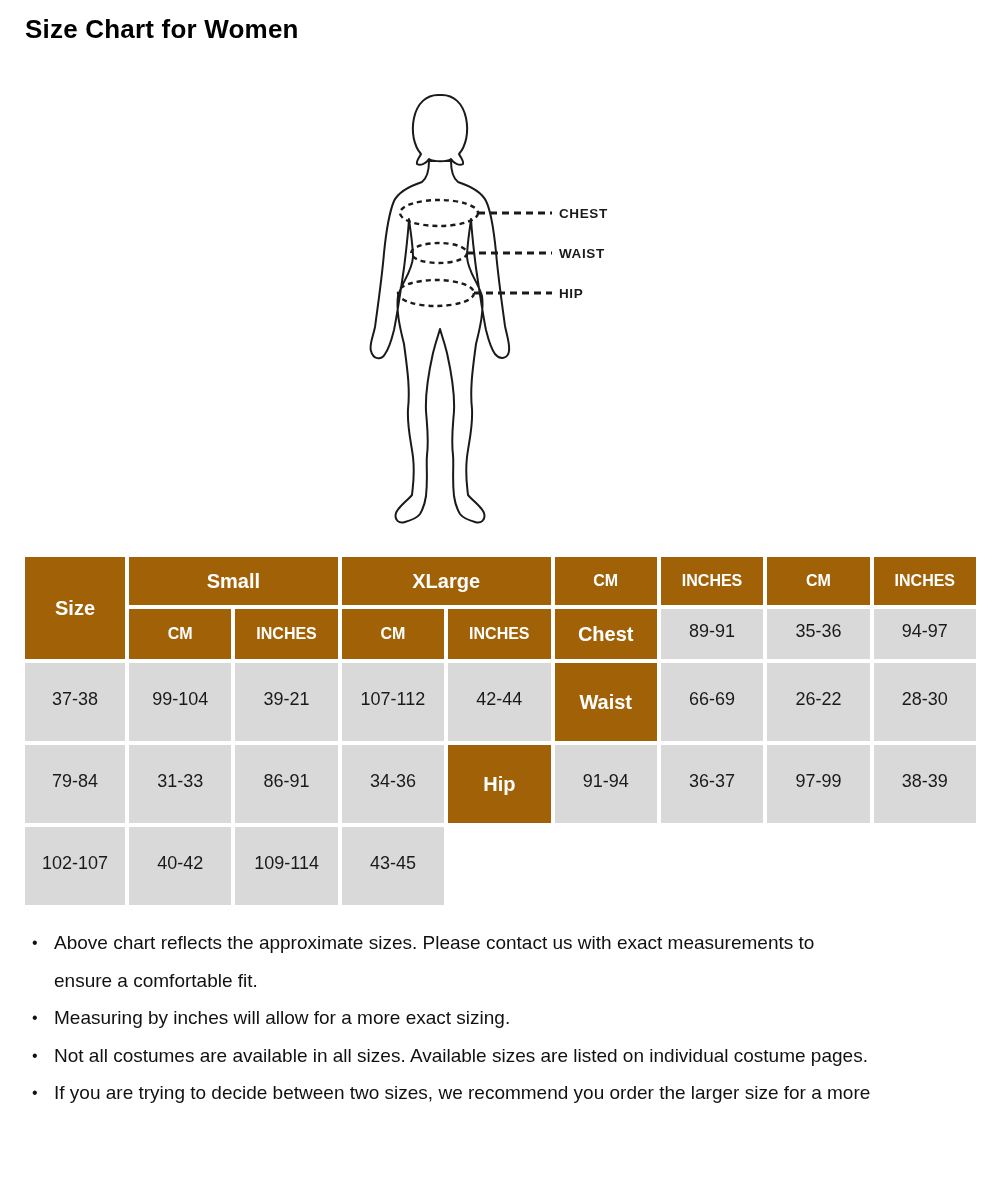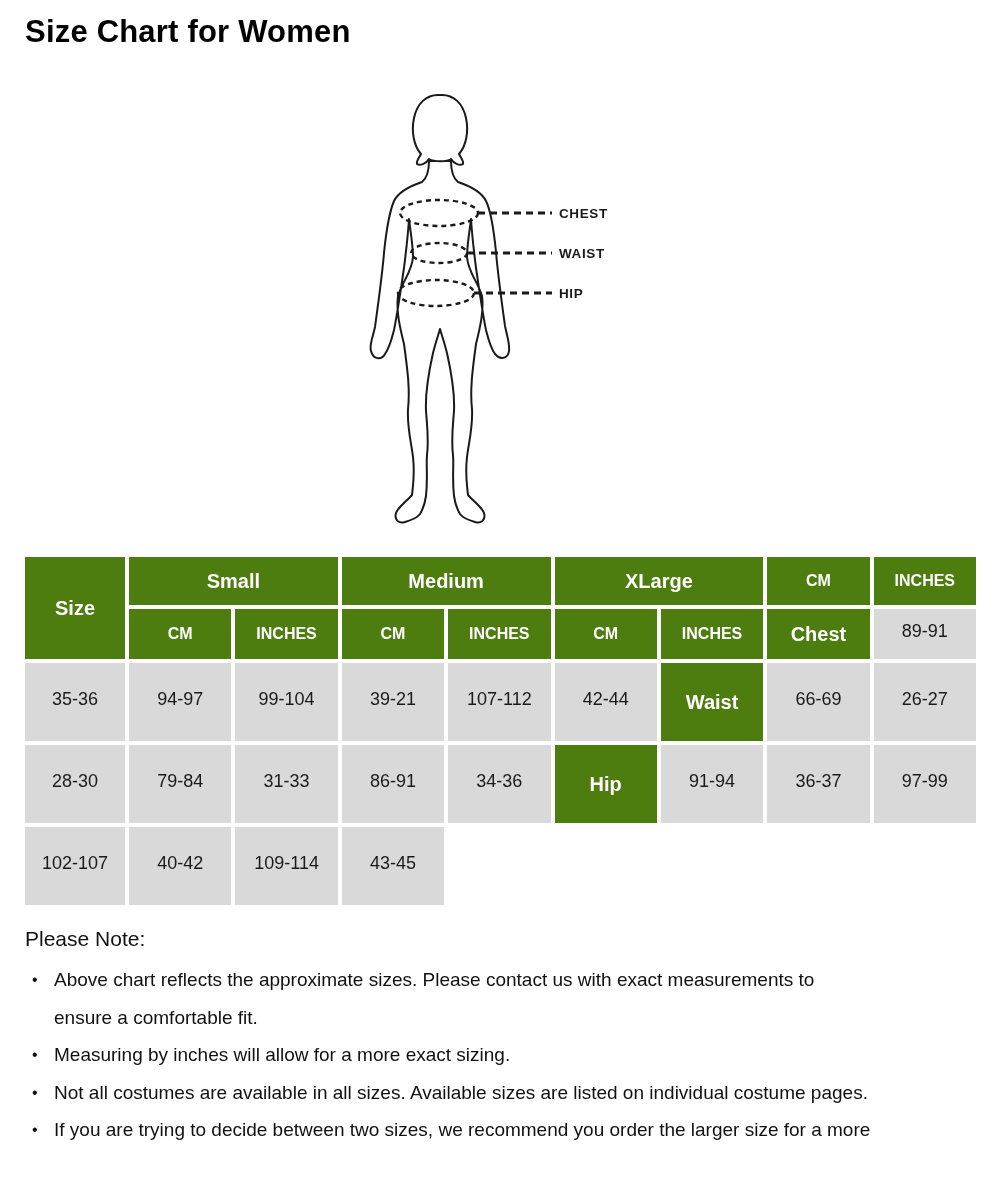--- a/index.html
+++ b/index.html
@@ -8,21 +8,21 @@
     width: 1000px; height: 1194px;
     position: relative;
     font-family: "Liberation Sans", "DejaVu Sans", sans-serif;
     color: #1a1a1a;
     overflow: hidden;
   }
 
   .page-title {
     position: absolute;
     left: 25px; top: 14px;
-    font-size: 31px;
+    font-size: 26px;
     font-weight: bold;
     color: #000;
     letter-spacing: 0.2px;
   }
 
   .figure-wrap {
     position: absolute;
     left: 355px; top: 85px;
     width: 320px; height: 460px;
   }
@@ -38,21 +38,21 @@
   .size-table {
     position: absolute;
     left: 25px; top: 557px;
     width: 951px;
     display: grid;
     grid-template-columns: 100px repeat(8, 1fr);
     grid-template-rows: 48px 50px 78px 78px 78px;
     gap: 4px;
   }
   .hcell {
-    background: #4d7c0f;
+    background: #a16207;
     color: #ffffff;
     display: flex;
     align-items: center;
     justify-content: center;
     font-weight: bold;
   }
   .corner { grid-row: 1 / 3; grid-column: 1; font-size: 20px; }
   .group  { grid-column: span 2; font-size: 20px; }
   .unit   { font-size: 16px; }
   .rowlab { font-size: 20px; }
@@ -174,62 +174,62 @@
     <text class="meas-label" x="204" y="133">CHEST</text>
     <text class="meas-label" x="204" y="173">WAIST</text>
     <text class="meas-label" x="204" y="213">HIP</text>
   </svg>
 </div>
 
 <div class="size-table">
 
   <div class="hcell corner">Size</div>
   <div class="hcell group">Small</div>
-  <div class="hcell group">Medium</div>
   <div class="hcell group">XLarge</div>
 
   <div class="hcell unit">CM</div>
   <div class="hcell unit">INCHES</div>
   <div class="hcell unit">CM</div>
   <div class="hcell unit">INCHES</div>
   <div class="hcell unit">CM</div>
   <div class="hcell unit">INCHES</div>
   <div class="hcell unit">CM</div>
   <div class="hcell unit">INCHES</div>
 
   <div class="hcell rowlab">Chest</div>
   <div class="dcell">89-91</div>
   <div class="dcell">35-36</div>
   <div class="dcell">94-97</div>
+  <div class="dcell">37-38</div>
   <div class="dcell">99-104</div>
   <div class="dcell">39-21</div>
   <div class="dcell">107-112</div>
   <div class="dcell">42-44</div>
 
   <div class="hcell rowlab">Waist</div>
   <div class="dcell">66-69</div>
-  <div class="dcell">26-27</div>
+  <div class="dcell">26-22</div>
   <div class="dcell">28-30</div>
   <div class="dcell">79-84</div>
   <div class="dcell">31-33</div>
   <div class="dcell">86-91</div>
   <div class="dcell">34-36</div>
 
   <div class="hcell rowlab">Hip</div>
   <div class="dcell">91-94</div>
   <div class="dcell">36-37</div>
   <div class="dcell">97-99</div>
+  <div class="dcell">38-39</div>
   <div class="dcell">102-107</div>
   <div class="dcell">40-42</div>
   <div class="dcell">109-114</div>
   <div class="dcell">43-45</div>
 </div>
 
 <div class="notes">
-  <div class="notes-heading">Please Note:</div>
 
   <div class="note-item">
     <span class="note-bullet">•</span>
     <div class="note-lines">
       <div class="note-line">Above chart reflects the approximate sizes. Please contact us with exact measurements to</div>
       <div class="note-line">ensure a comfortable fit.</div>
     </div>
   </div>
 
   <div class="note-item">

